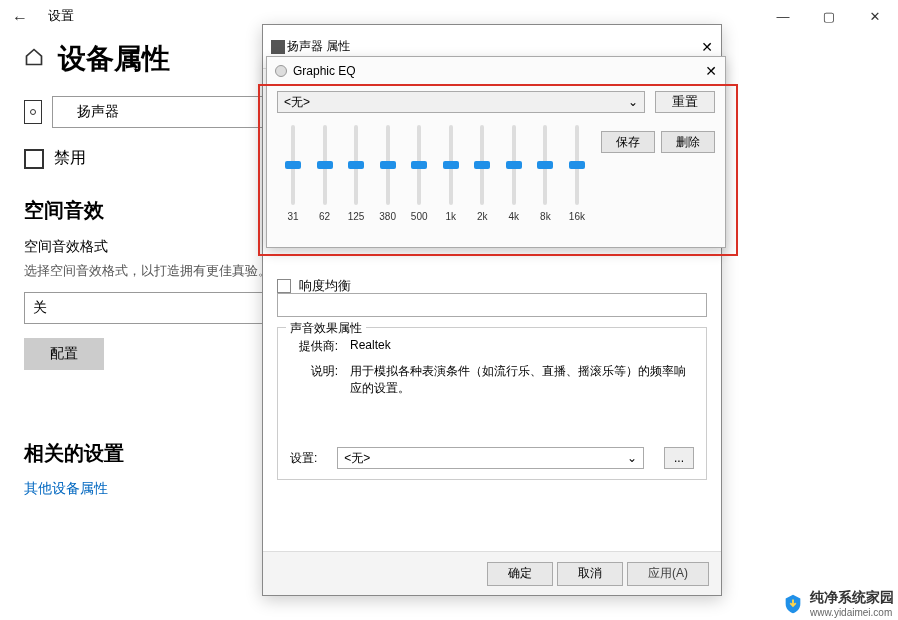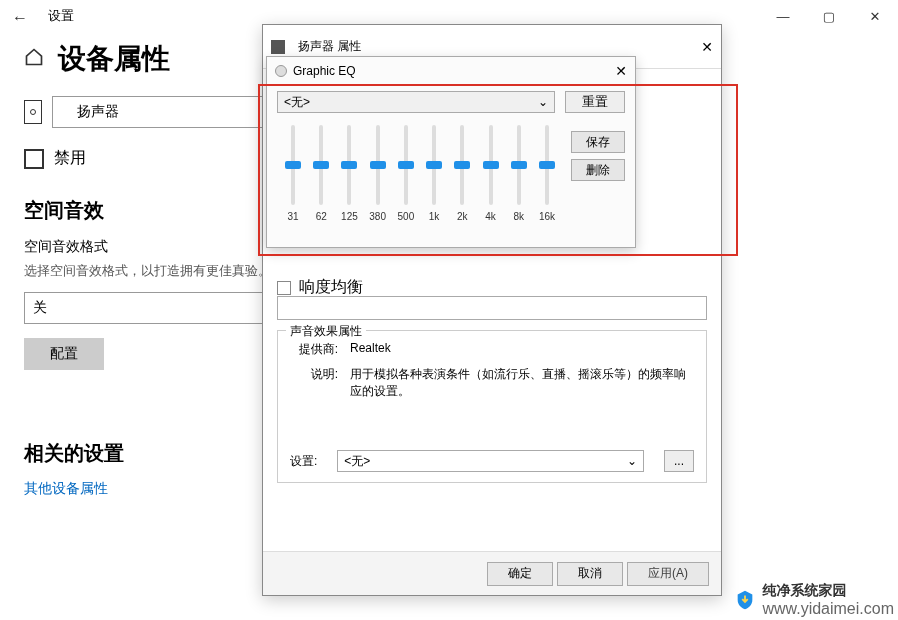--- a/index.html
+++ b/index.html
@@ -29,66 +29,66 @@
 .sub-label { font-size: 14px; margin-bottom: 6px; }
 .help-text { font-size: 13px; color: #555; margin-bottom: 12px; max-width: 260px; }
 .dropdown { height: 32px; border: 1px solid #999; padding: 0 8px; display:flex; align-items:center; justify-content:space-between; font-size:14px; width: 260px; margin-bottom: 14px; }
 .btn-gray { background: #ccc; border: none; height: 32px; padding: 0 26px; font-size: 14px; }
 
 .related-h { font-size: 20px; font-weight:600; margin-top: 70px; margin-bottom: 12px; }
 .link { color: #0067c0; font-size: 14px; }
 
 
 .speaker-dialog { position:absolute; left:262px; top:24px; width:460px; height:572px; background:#fff; border:1px solid #888; box-shadow: 0 4px 16px rgba(0,0,0,0.2); }
-.dlg-title { display:flex; align-items:center; height:44px; padding:0 8px; border-bottom:1px solid #ddd; font-size:12px; gap:13px; }
+.dlg-title { display:flex; align-items:center; height:44px; padding:0 8px; border-bottom:1px solid #ddd; font-size:12px; gap:2px; }
 .dlg-icon { width:14px; height:14px; background:#555; }
 .dlg-close { margin-left:auto; font-size:14px; }
 .dlg-body { padding: 10px 14px; position:relative; height: calc(100% - 30px - 44px); }
 
-.partial-chk { display:flex; align-items:center; gap:8px; margin-top: 198px; font-size:16px;}
+.partial-chk { display:flex; align-items:center; gap:8px; margin-top: 198px; font-size:13px;}
 .partial-chk .cb { width:14px; height:14px; border:1px solid #888; }
 .partial-dd { height: 24px; border:1px solid #aaa; margin-top:-2px; margin-bottom: 10px; }
 
 .group { border:1px solid #ccc; padding: 10px 12px; font-size:12px; position:relative; }
 .group-title { position:absolute; top:-8px; left:8px; background:#fff; padding:0 4px; font-size:12px; }
 .kv { display:flex; gap:12px; margin-bottom: 8px; }
 .kv .k { min-width: 48px; text-align:right; }
 .kv .v { flex:1; }
 .settings-row { display:flex; align-items:center; gap:20px; margin-top: 50px; }
 .settings-row .dd { flex:1; height:22px; border:1px solid #aaa; display:flex; align-items:center; justify-content:space-between; padding:0 6px; font-size:12px; }
 .dots-btn { width:30px; height:22px; border:1px solid #aaa; background:#eee; font-size:12px; }
 
 .dlg-footer { position:absolute; bottom:0; left:0; right:0; height:44px; display:flex; justify-content:flex-end; align-items:center; gap:4px; padding:0 12px; border-top:1px solid #ddd; background:#f4f4f4; }
 .dlg-btn { height:24px; padding:0 20px; font-size:12px; background:#e8e8e8; border:1px solid #aaa; }
 .dlg-btn.disabled { color:#404040; }
 
 
-.eq-dialog { position:absolute; left:266px; top:56px; width:370px; height:192px; background:#fbfbfb; border:1px solid #aaa; box-shadow:0 4px 12px rgba(0,0,0,0.2); z-index:10; }
+.eq-dialog { position:absolute; left:266px; top:56px; width:460px; height:192px; background:#fbfbfb; border:1px solid #aaa; box-shadow:0 4px 12px rgba(0,0,0,0.2); z-index:10; }
 .eq-title { display:flex; align-items:center; height:28px; padding:0 8px; font-size:12px; gap:6px; }
 .eq-ball { width:12px; height:12px; border-radius:50%; background:#ddd; border:1px solid #999; }
 .eq-body { padding: 6px 10px 4px; }
 .eq-top-row { display:flex; gap:10px; margin-bottom:8px; }
 .eq-preset { flex:1; height:22px; border:1px solid #aaa; background:#f0f0f0; display:flex; align-items:center; justify-content:space-between; padding:0 6px; font-size:12px; }
 .eq-reset { height:22px; padding:0 16px; font-size:13px; background:#eee; border:1px solid #aaa; }
 .eq-main { display:flex; gap:8px; }
 .sliders { flex:1; display:flex; justify-content:space-between; padding: 4px 2px 0; }
 .slider-col { display:flex; flex-direction:column; align-items:center; width:28px; }
 .track { width:4px; height:80px; background:#ddd; position:relative; border-radius:2px; }
 .thumb { position:absolute; left:-6px; top:36px; width:16px; height:8px; background:#2090e8; border-radius:2px; }
 .freq-label { font-size:10px; margin-top:6px; color:#333; }
-.eq-side { display:flex; flex-direction:column; gap:6px; padding-top:10px; }
+.eq-side { display:flex; gap:6px; padding-top:10px; }
 .eq-side-btn { height:22px; width:54px; font-size:12px; background:#e6e6e6; border:1px solid #aaa; }
 
 
 .highlight { position:absolute; left:258px; top:84px; width:480px; height:172px; border:2px solid #d93025; z-index:20; pointer-events:none; }
 
 
 .watermark { position:absolute; right:4px; bottom:2px; display:flex; align-items:center; gap:6px; font-size:14px; font-weight:600; color:#333; }
 .wm-badge { width:22px; height:22px; }
-.wm-url { font-size:16px; font-weight:400; color:#666; display:block; }
+.wm-url { font-size:10px; font-weight:400; color:#666; display:block; }
 .wm-bg { position:absolute; right:2px; bottom:20px; font-size:30px; font-weight:700; color:#ddd; letter-spacing:4px; z-index:-1; font-style:italic;}
 </style>
 </head>
 <body>
 
 <div class="settings-window">
   <div class="title-bar">
     <div class="back">←</div>
     <div class="title">设置</div>
   </div>

